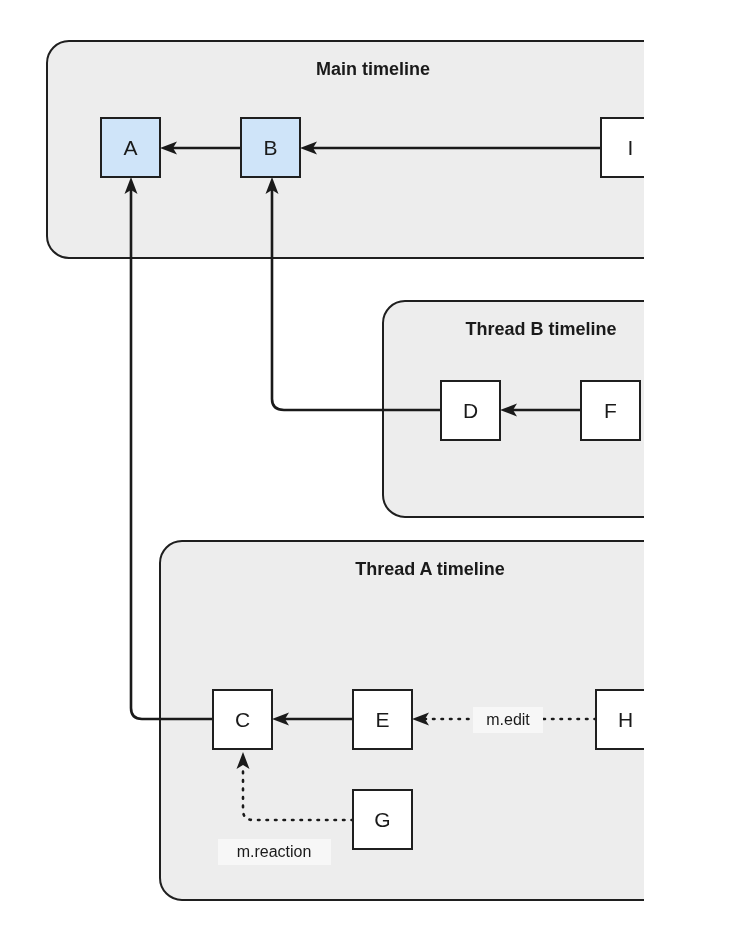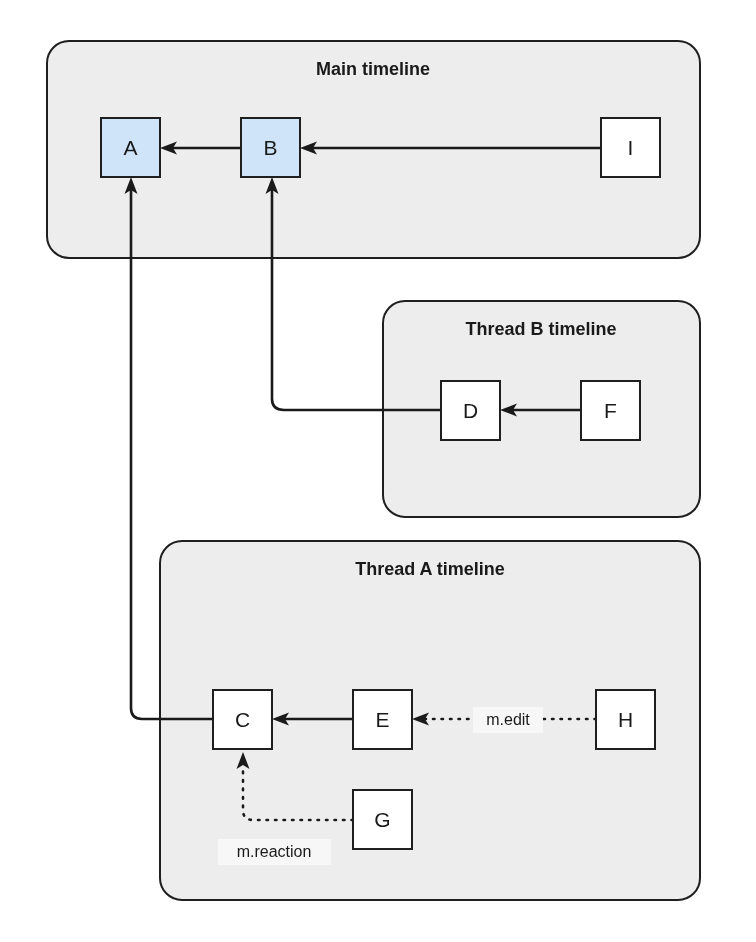--- a/index.html
+++ b/index.html
@@ -5,21 +5,21 @@
   html, body {
     margin: 0;
     padding: 0;
     background: #ffffff;
   }
   body {
     font-family: "Liberation Sans", sans-serif;
   }
   #canvas {
     position: relative;
-    width: 756px;
+    width: 644px;
     height: 942px;
     background: #ffffff;
     overflow: hidden;
   }
   #diagram-svg {
     position: absolute;
     left: 0;
     top: 0;
     width: 756px;
     height: 942px;

